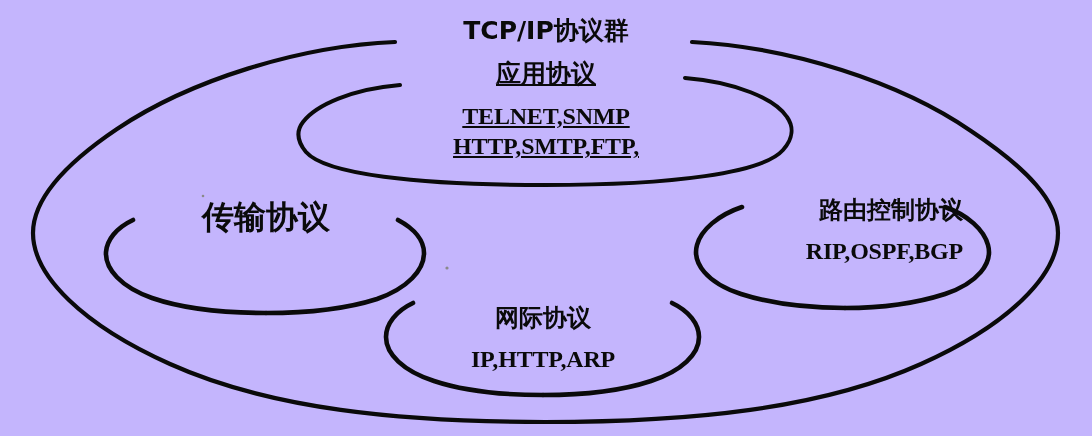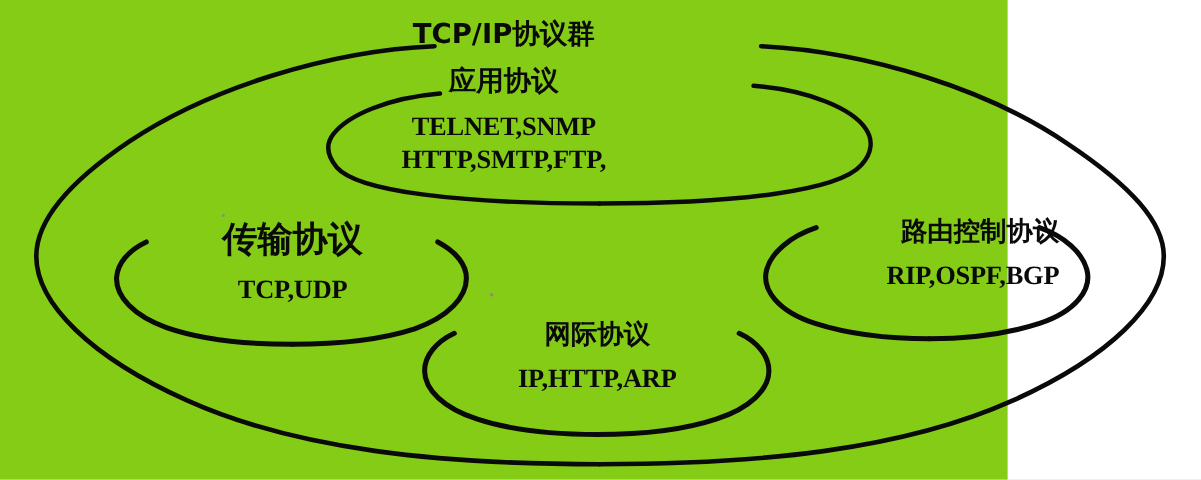--- a/index.html
+++ b/index.html
@@ -8,23 +8,23 @@
     background: #ffffff;
   }
   body {
     width: 1092px;
     height: 436px;
     overflow: hidden;
     font-family: "Liberation Serif", "DejaVu Serif", serif;
   }
   #diagram-root {
     position: relative;
-    width: 916px;
+    width: 1092px;
     height: 436px;
-    background: #84cc16;
+    background: #c4b5fd;
   }
   #diagram-svg {
     position: absolute;
     top: 0;
     left: 0;
     width: 1092px;
     height: 436px;
     display: block;
   }
   .curve {
@@ -61,20 +61,21 @@
     left: 0; right: 0;
     top: 16px;
   }
   #title-suite .label-en,
   #title-suite .label-cn { font-size: 25px; }
 
   
   #label-application {
     left: 0; right: 0;
     top: 59px;
+    text-decoration: underline;
   }
   #label-application .label-cn { font-size: 25px; }
   #label-application .label-en {
     font-size: 24px;
     margin-top: 12px;
     line-height: 1.28;
   }
 
   
   #label-transport {
@@ -98,21 +99,21 @@
   #label-routing .label-cn { font-size: 24px; }
   #label-routing .label-en {
     font-size: 24px;
     margin-top: 13px;
   }
 
   
   #label-internet {
     left: 422px;
     width: 242px;
-    top: 290px;
+    top: 304px;
     text-align: center;
   }
   #label-internet .label-cn { font-size: 24px; }
   #label-internet .label-en {
     font-size: 24px;
     margin-top: 13px;
   }
 </style>
 </head>
 <body>
@@ -179,21 +180,20 @@
   <div class="label-block" id="label-application">
     <div class="label-cn">应用协议</div>
     <div class="label-en">
       <div>TELNET,SNMP</div>
       <div>HTTP,SMTP,FTP,</div>
     </div>
   </div>
 
   <div class="label-block" id="label-transport">
     <div class="label-cn">传输协议</div>
-    <div class="label-en">TCP,UDP</div>
   </div>
 
   <div class="label-block" id="label-routing">
     <div class="label-cn">路由控制协议</div>
     <div class="label-en">RIP,OSPF,BGP</div>
   </div>
 
   <div class="label-block" id="label-internet">
     <div class="label-cn">网际协议</div>
     <div class="label-en">IP,HTTP,ARP</div>

